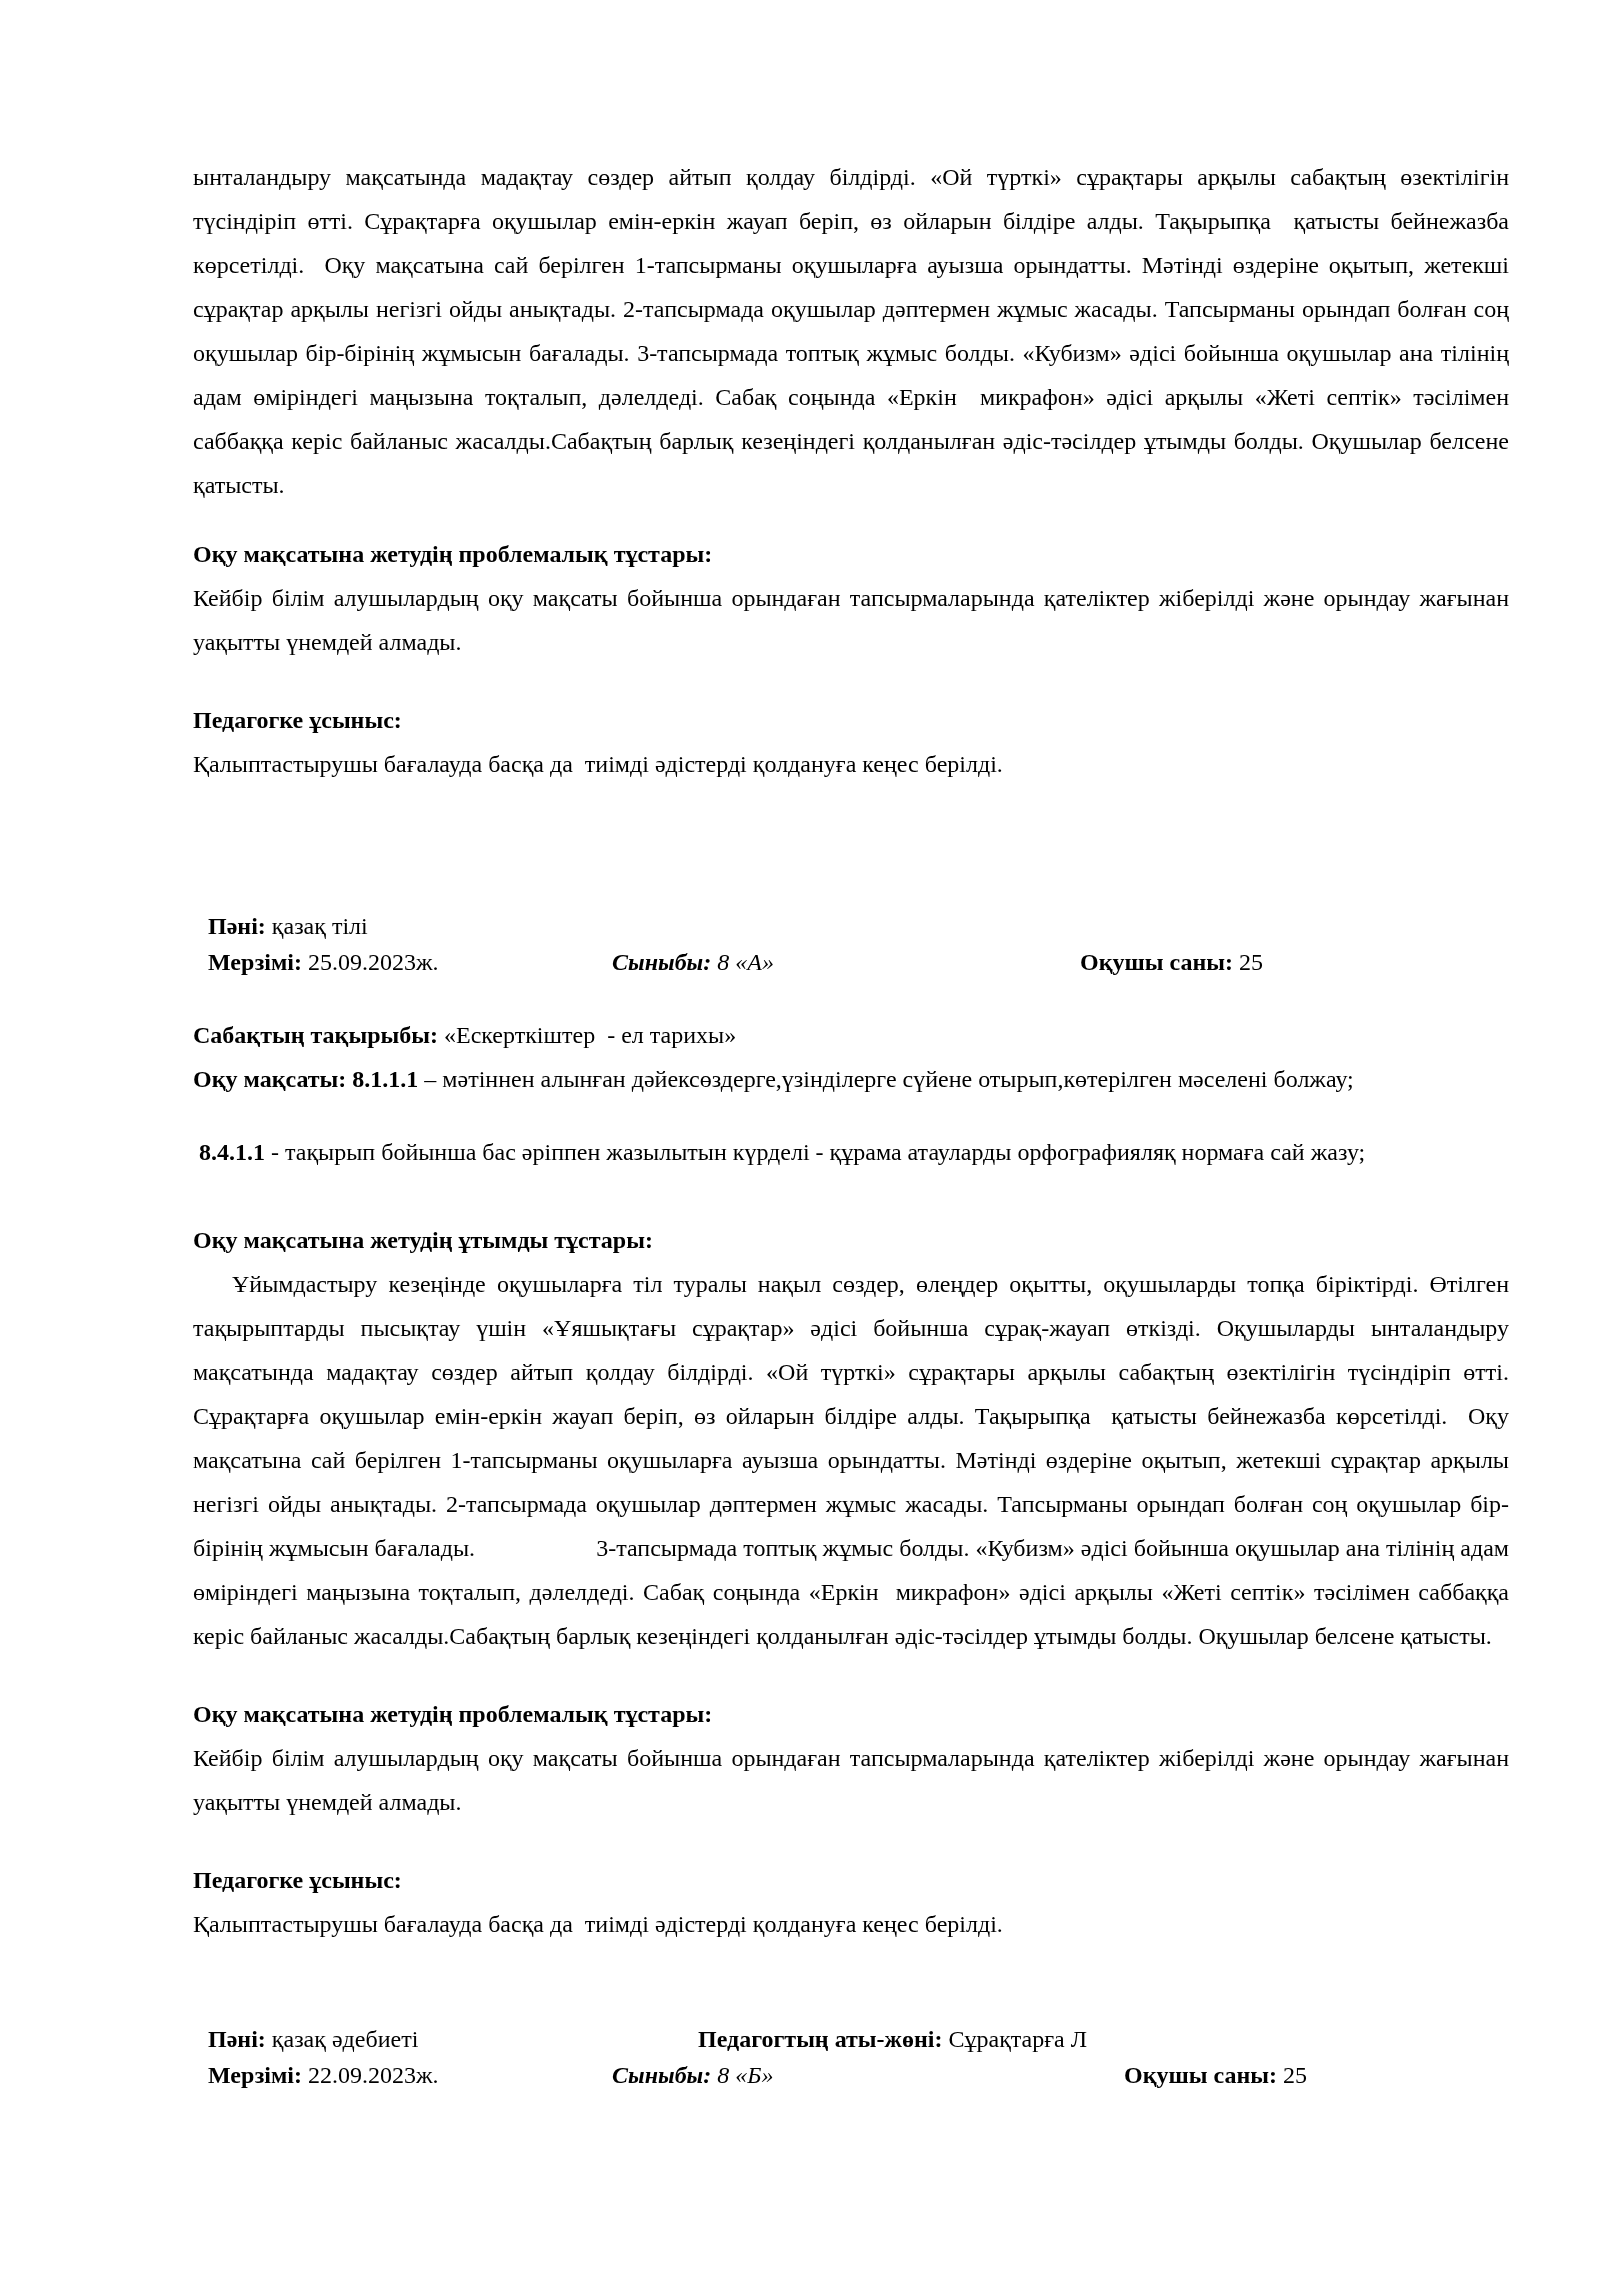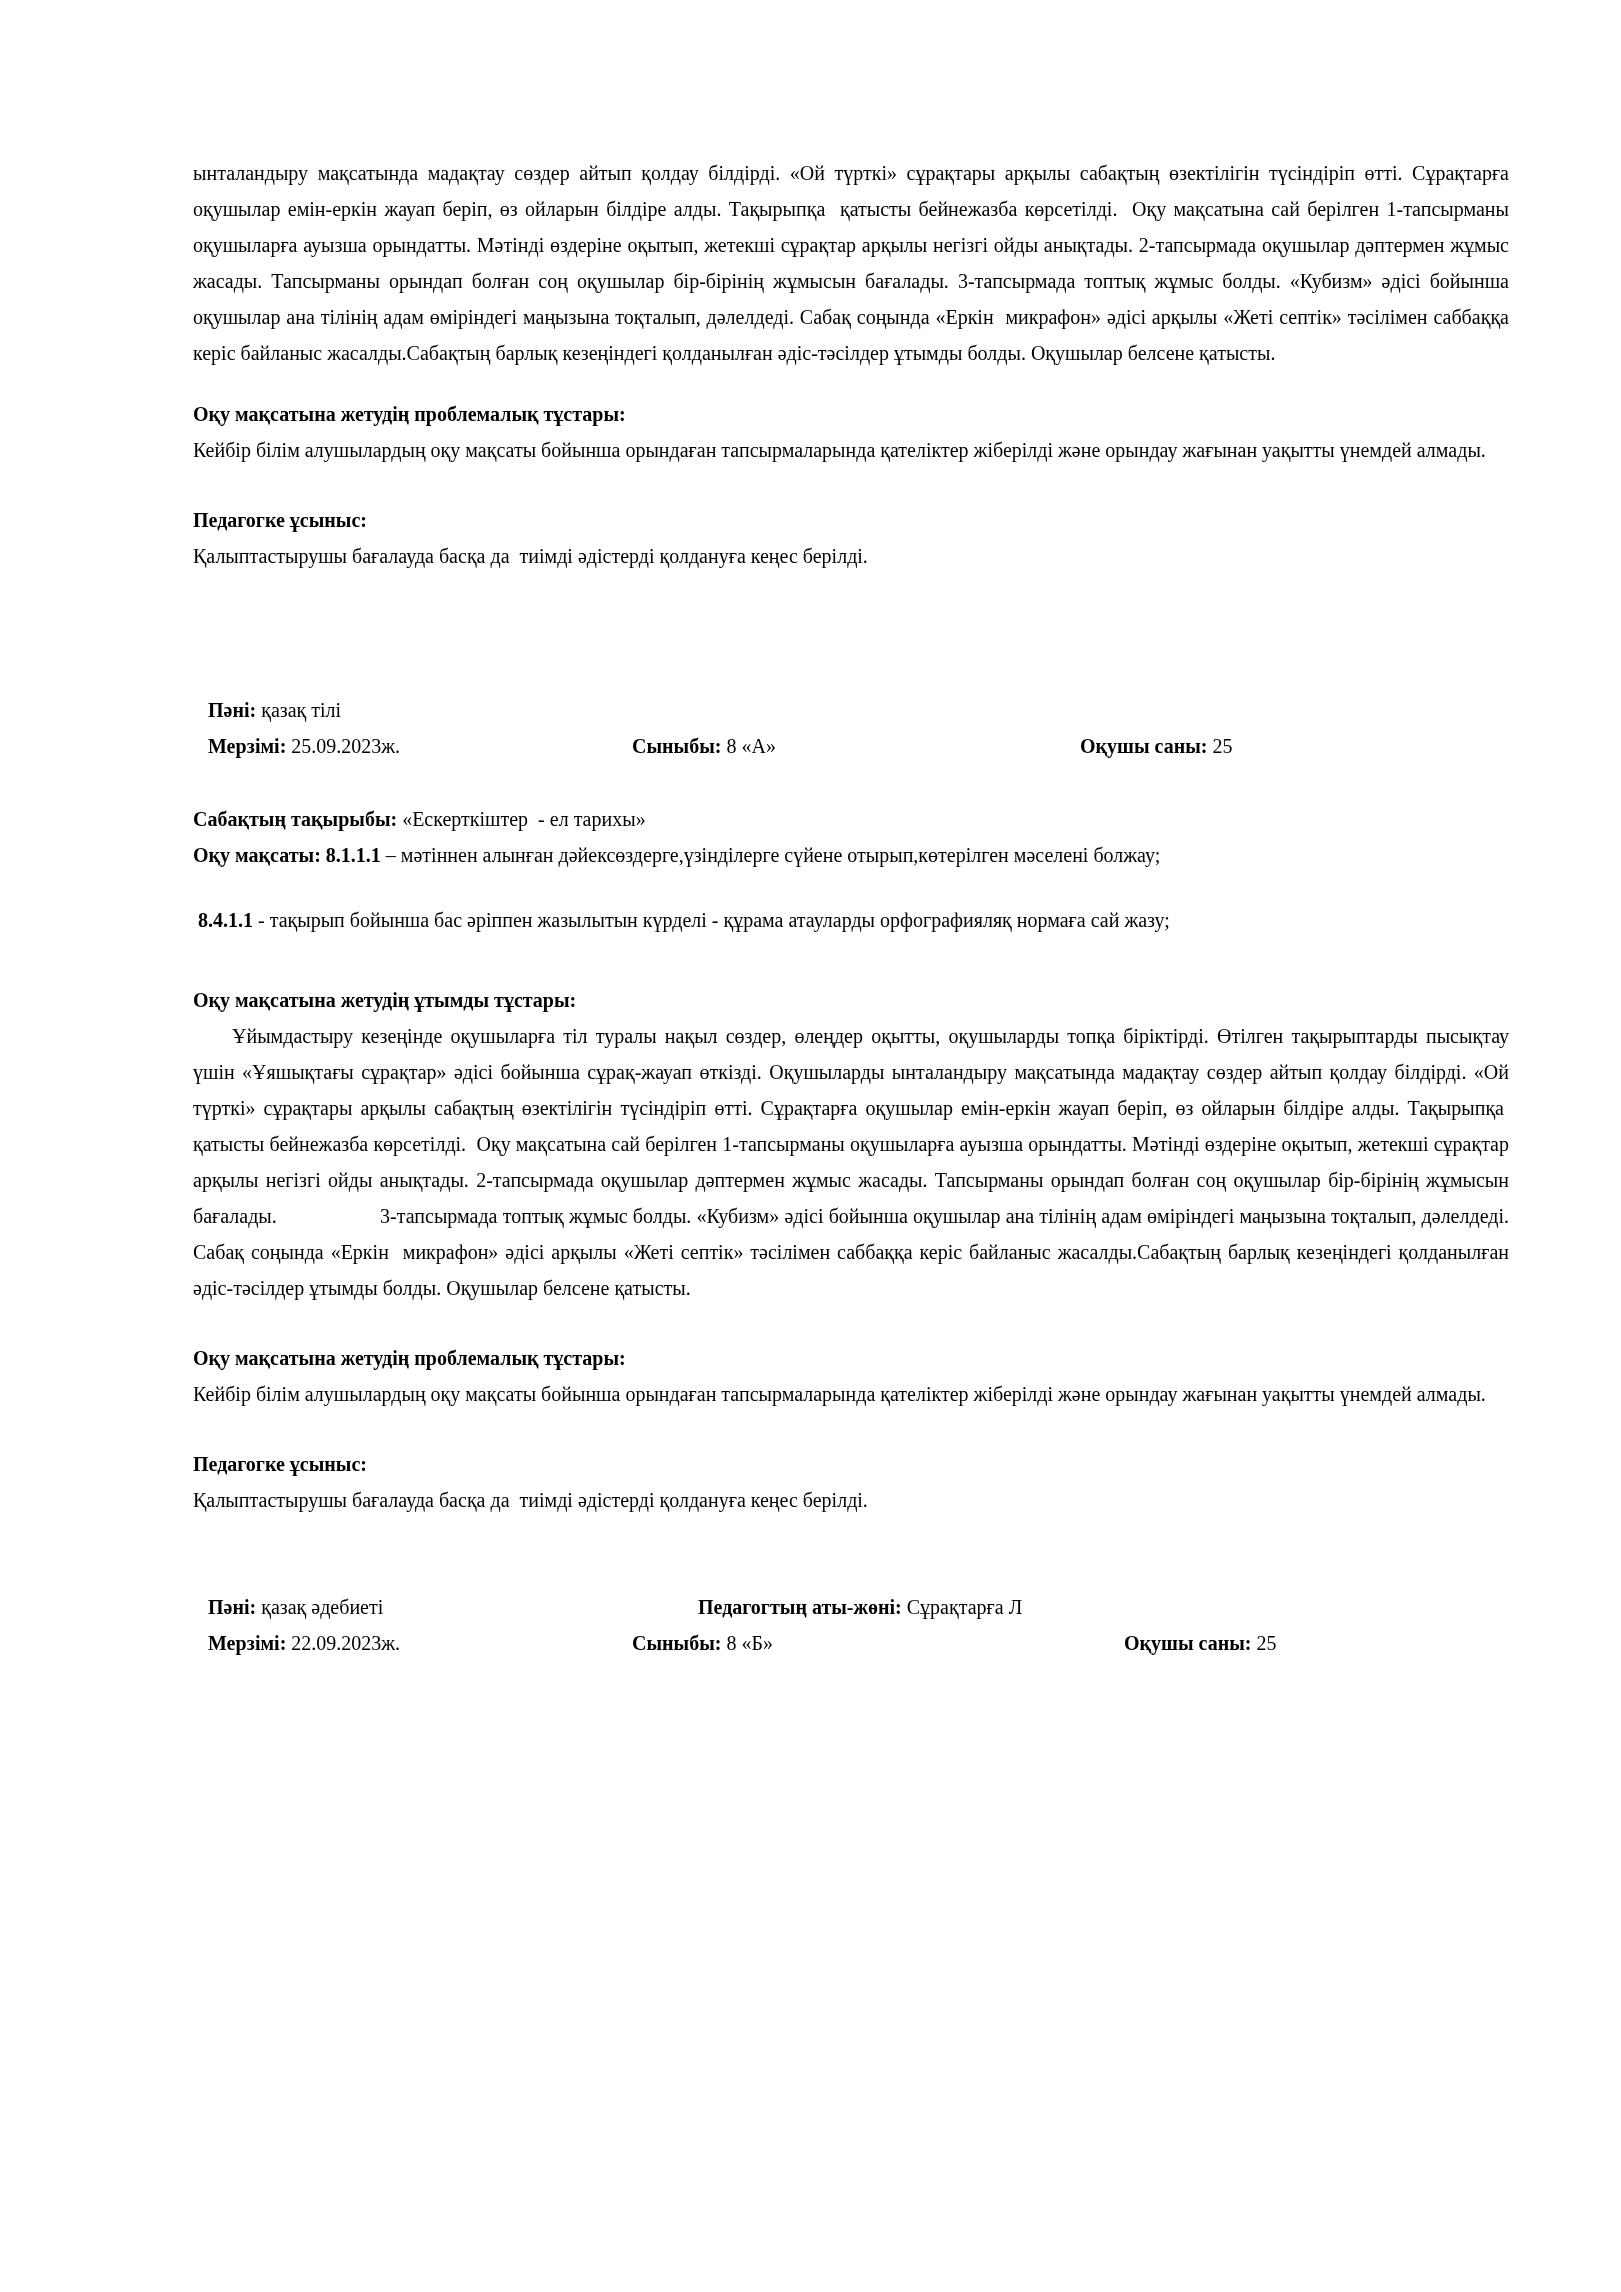--- a/index.html
+++ b/index.html
@@ -5,38 +5,38 @@
   html, body { margin: 0; padding: 0; background: #ffffff; }
   .page {
     position: relative;
     width: 1621px;
     height: 2293px;
     background: #ffffff;
     color: #000000;
     box-sizing: border-box;
     padding: 155px 112px 0 193px;
     font-family: "Liberation Serif", "DejaVu Serif", serif;
-    font-size: 20px;
-    line-height: 36px;
+    font-size: 24px;
+    line-height: 44px;
     overflow: hidden;
   }
   p { margin: 0; }
   .jst { text-align: justify; }
   .ind { text-indent: 39px; }
   b, .bold { font-weight: bold; }
   .mt25 { margin-top: 24.5px; }
   .mt28 { margin-top: 44px; }
   .mt30 { margin-top: 29px; }
   .mt35 { margin-top: 34px; }
   .mt38 { margin-top: 37px; }
   .mt95 { margin-top: 71px; }
   .mt120 { margin-top: 118px; }
   .info-row { position: relative; height: 36px; }
   .ic { position: absolute; top: 0; left: 15px; white-space: nowrap; }
-  .l440 { left: 439px; }
+  .l440 { left: 419px; font-style: italic; }
   .l455 { left: 446px; }
   .l515 { left: 505px; }
   .l905 { left: 887px; }
   .l950 { left: 931px; }
 </style>
 </head>
 <body>
 
 <div class="page">
 

